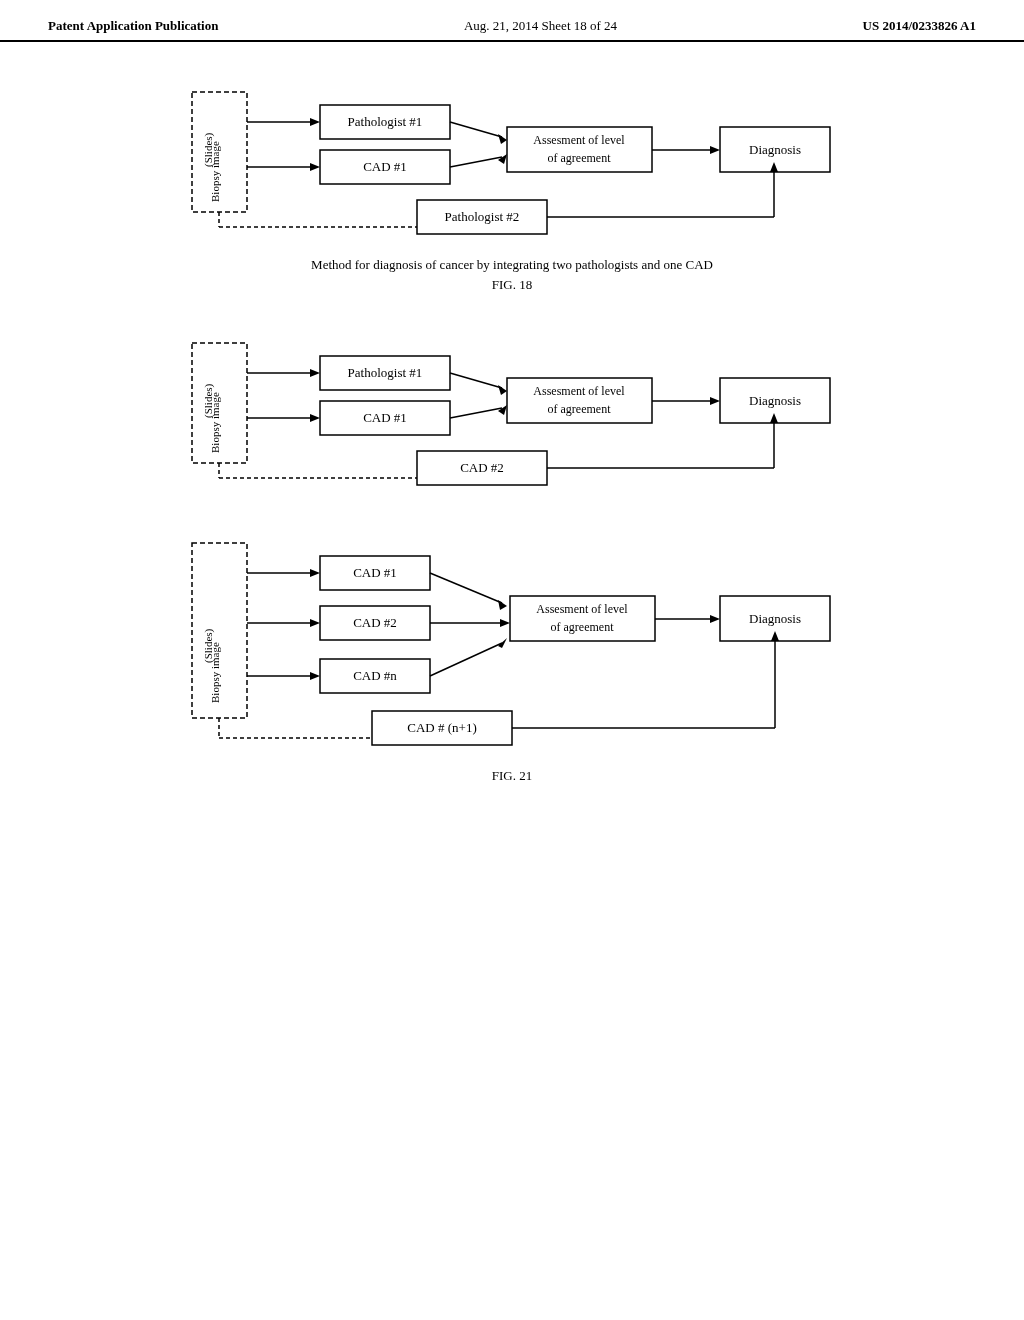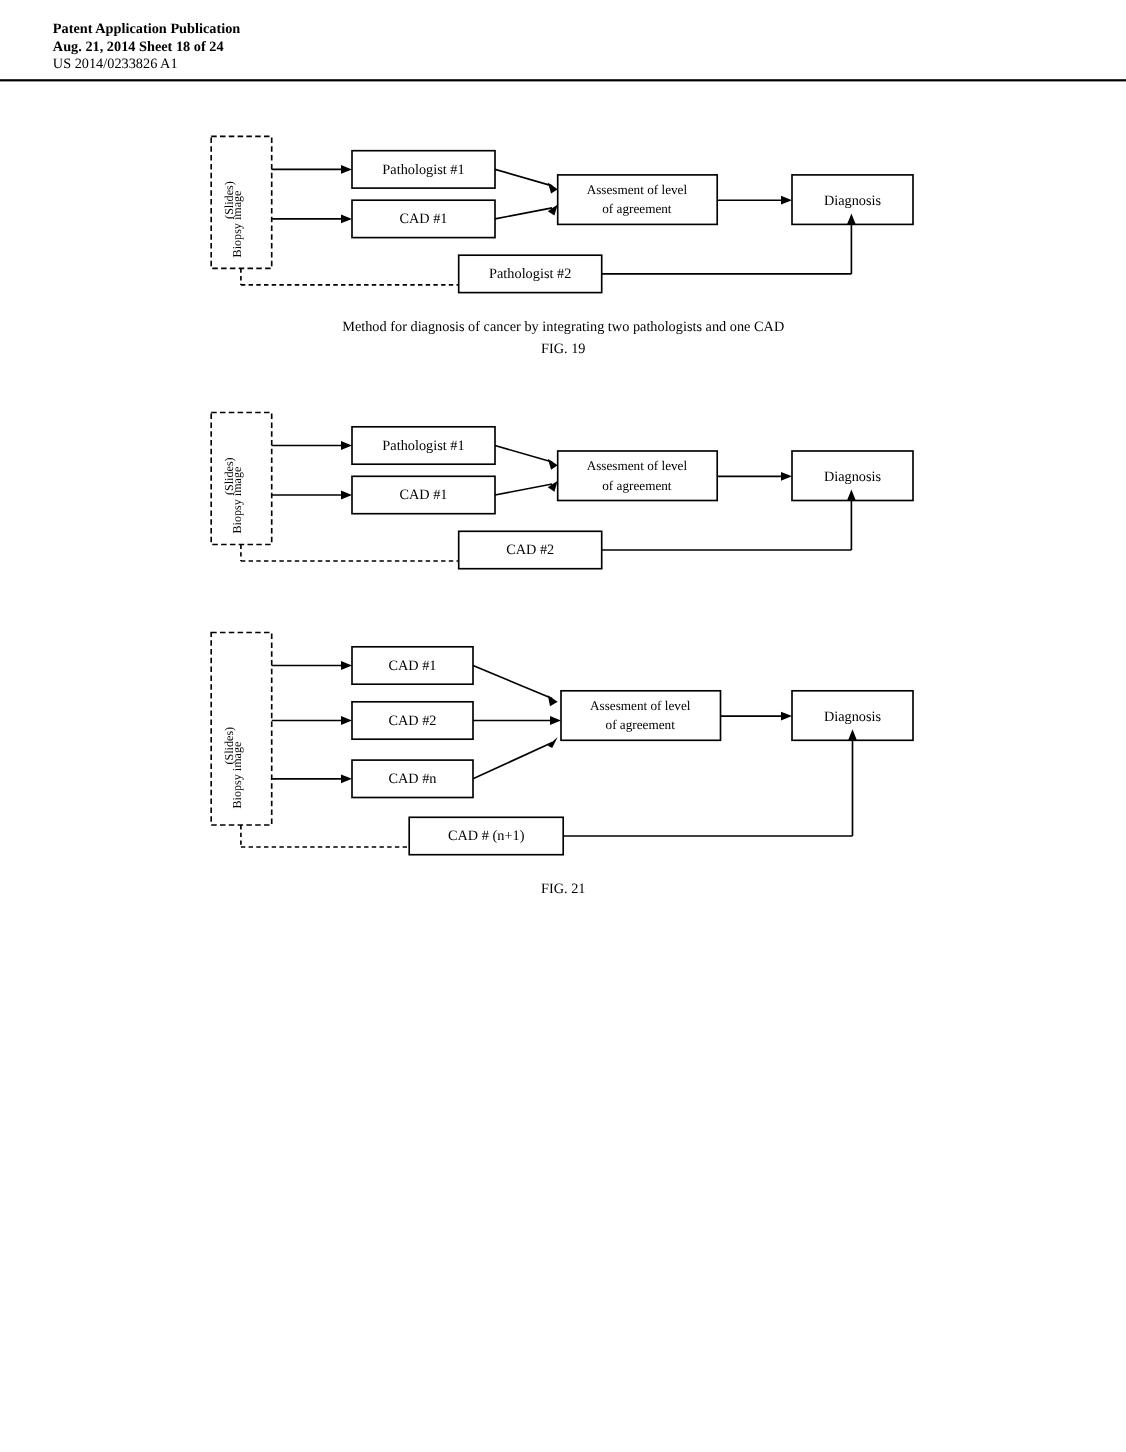--- a/index.html
+++ b/index.html
@@ -13,34 +13,33 @@
     }
 
     
     .page-header {
       display: flex;
       justify-content: space-between;
       align-items: flex-start;
       padding: 18px 48px 0 48px;
       border-bottom: 2px solid #000;
       padding-bottom: 6px;
-      flex-direction: column;
     }
     .header-left {
       font-size: 13px;
       font-weight: bold;
     }
     .header-center {
       font-size: 13px;
+      font-weight: normal;
+      text-align: center;
+    }
+    .header-right {
+      font-size: 13px;
       font-weight: bold;
-      text-align: center;
-    }
-    .header-right {
-      font-size: 13px;
-      font-weight: normal;
     }
 
     
     .page-content {
       padding: 30px 60px 30px 60px;
     }
 
     
     .diagram-section {
       margin-bottom: 30px;
@@ -124,21 +123,21 @@
         <rect x="558" y="55" width="110" height="45" fill="white" stroke="black" stroke-width="1.5"></rect>
         <text x="613" y="82" font-family="Times New Roman" font-size="13" text-anchor="middle">Diagnosis</text>
 
         <line x1="385" y1="145" x2="612" y2="145" stroke="black" stroke-width="1.5"></line>
         <line x1="612" y1="145" x2="612" y2="100" stroke="black" stroke-width="1.5"></line>
         <polygon points="608,100 612,90 616,100" fill="black"></polygon>
 
       </svg>
     </div>
     <p class="diagram-caption">Method for diagnosis of cancer by integrating two pathologists and one CAD</p>
-    <p class="fig-label">FIG. 19</p>
+    <p class="fig-label">FIG. 18</p>
   </div>
 
   <div class="diagram-section">
     <div class="diagram-wrapper">
       <svg width="700" height="175" viewBox="0 0 700 175">
 
         <rect x="30" y="20" width="55" height="120" fill="white" stroke="black" stroke-width="1.5" stroke-dasharray="5,3"></rect>
         <text transform="translate(57,130) rotate(-90)" font-family="Times New Roman" font-size="11" text-anchor="start">Biopsy image</text>
         <text transform="translate(50,95) rotate(-90)" font-family="Times New Roman" font-size="11" text-anchor="start">(Slides)</text>
 

